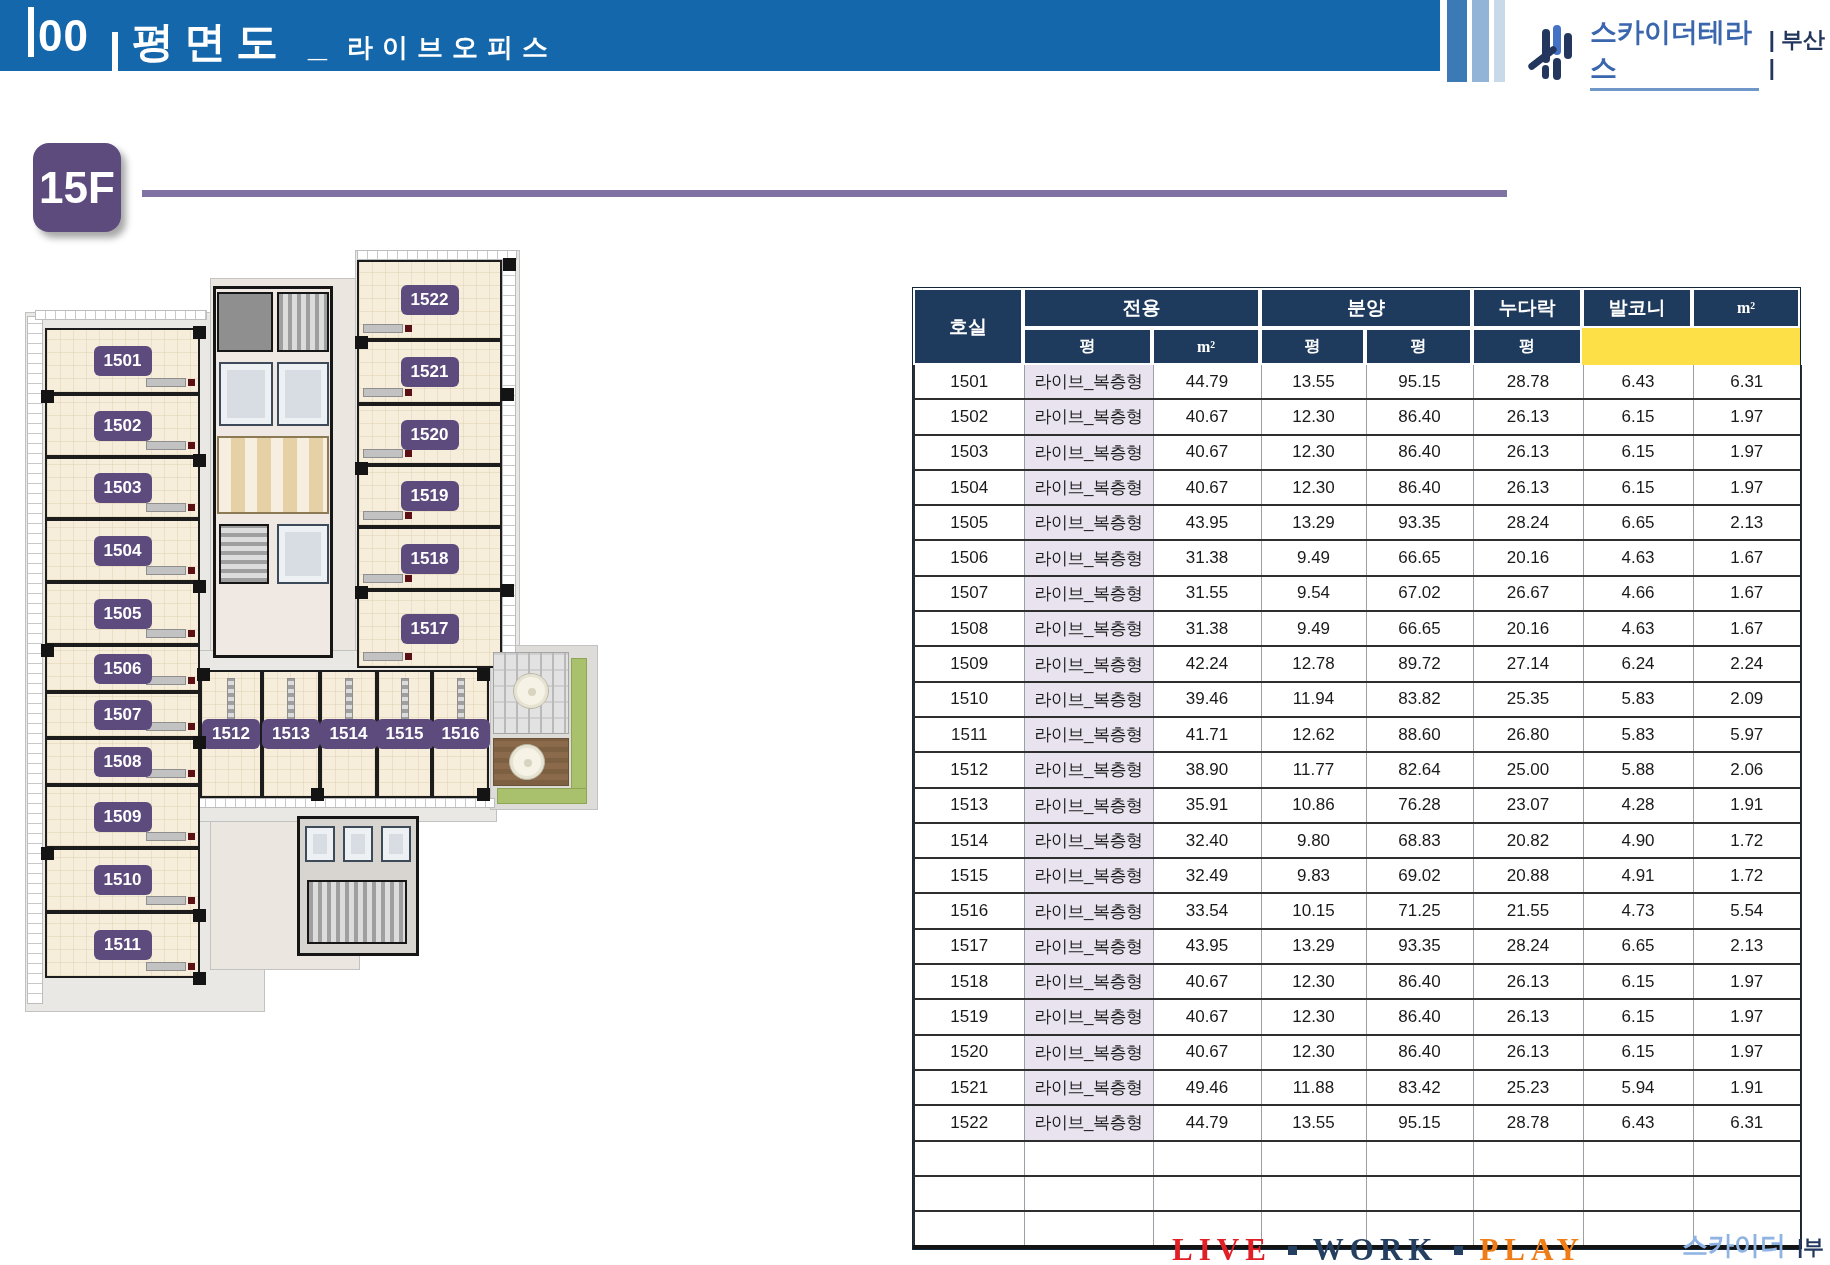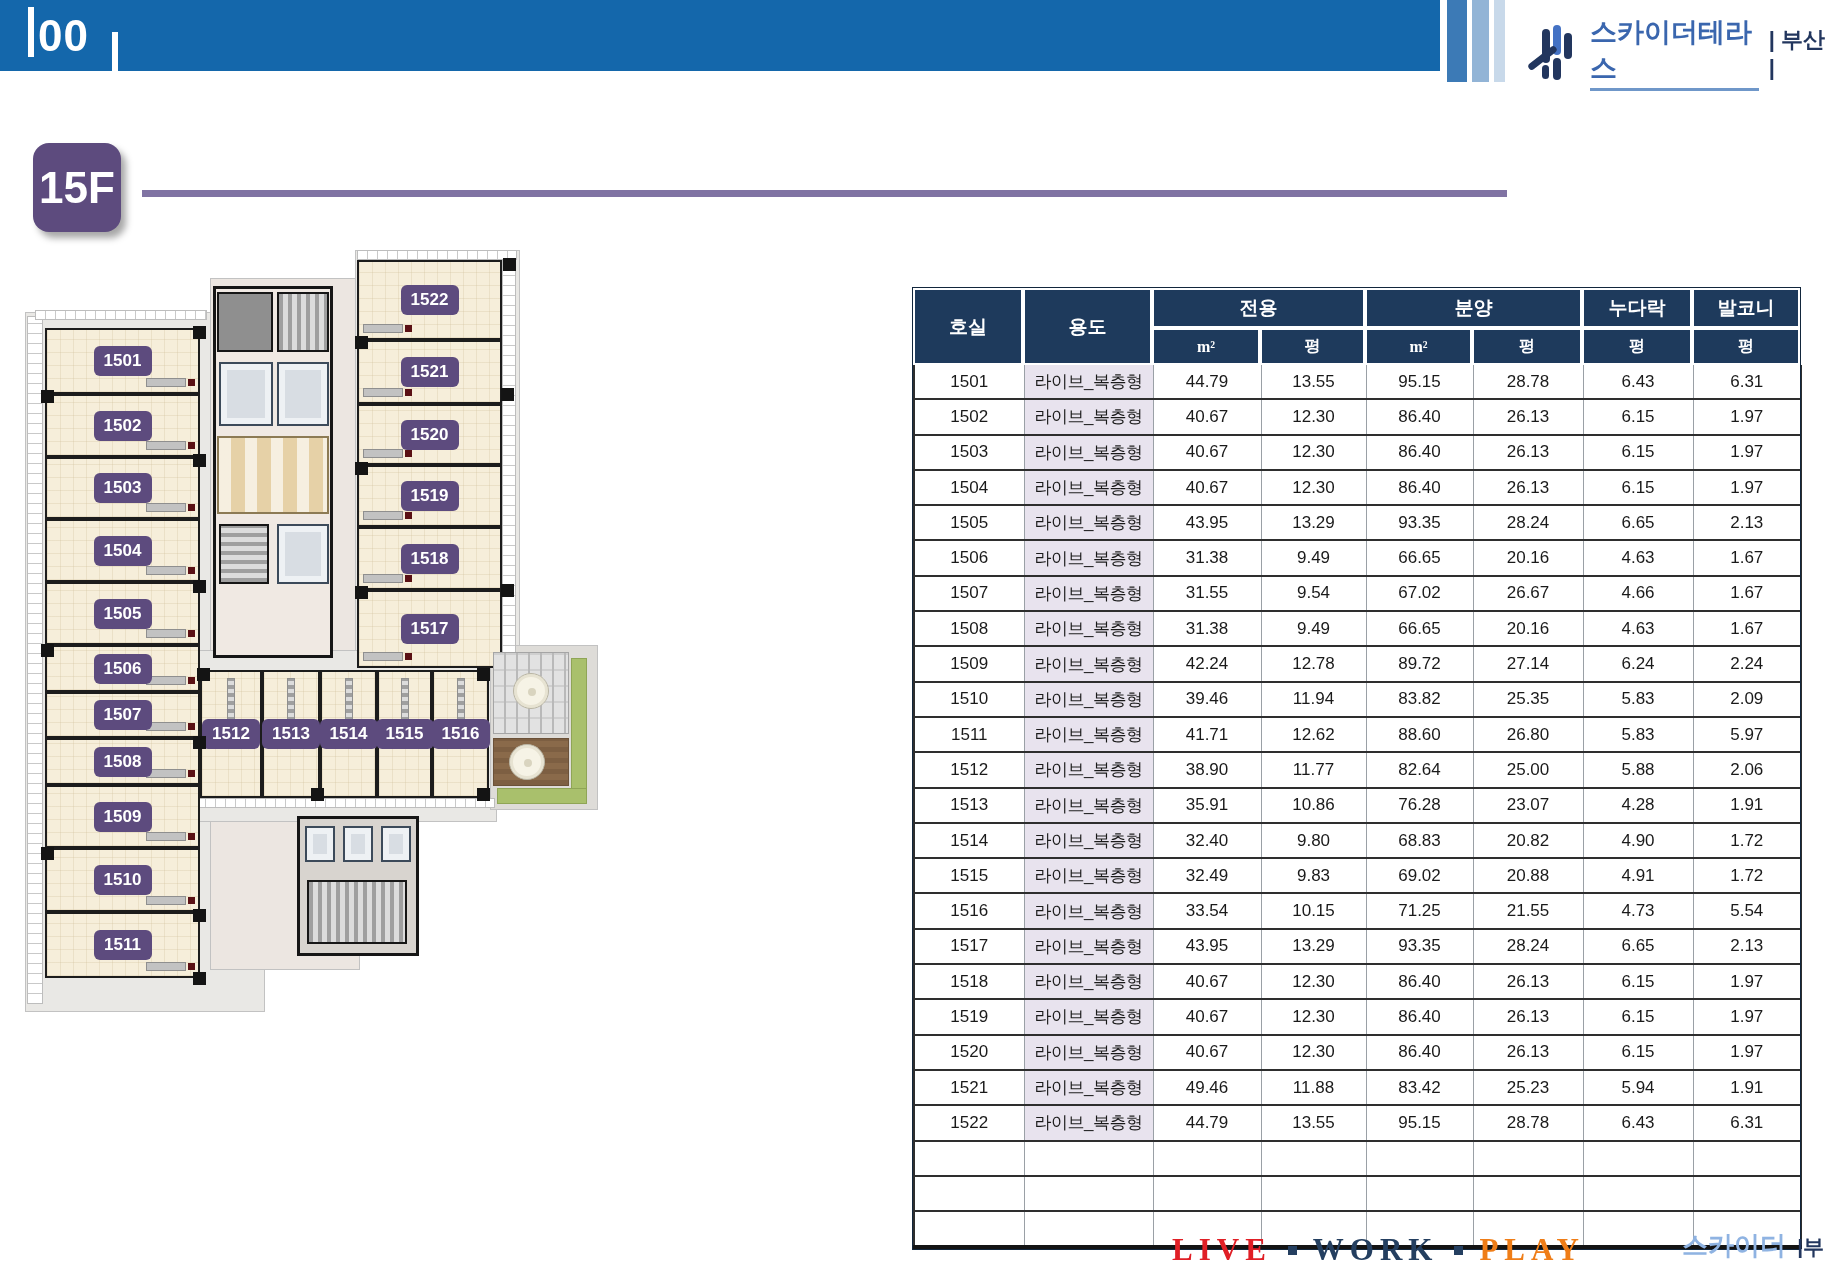--- a/index.html
+++ b/index.html
@@ -95,20 +95,25 @@
 </style>
 </head>
 <body>
 
 <div class="page">
 
   <div class="top-bar">
     <div class="idx-tick"></div>
     <div class="idx-num">00</div>
     <div class="idx-bracket"></div>
+    <div class="title-row">
+      <span class="title-main">평면도</span>
+      <span class="title-sep">_</span>
+      <span class="title-sub">라이브오피스</span>
+    </div>
   </div>
   <div class="stripe s1"></div>
   <div class="stripe s2"></div>
   <div class="stripe s3"></div>
 
   <div class="brand">
     <span>
       <svg width="52" height="56" viewBox="0 0 52 56">
         <rect x="14" y="4" width="8" height="34" rx="4" fill="#22365e"></rect>
         <rect x="25" y="0" width="8" height="30" rx="4" fill="#4472c4"></rect>
@@ -255,21 +260,20 @@
       <div class="colsq" style="left: 476px; top: 334px; width: 13px; height: 13px;"></div>
       <div class="colsq" style="left: 172px; top: 418px; width: 13px; height: 13px;"></div>
       <div class="colsq" style="left: 286px; top: 538px; width: 13px; height: 13px;"></div>
       <div class="colsq" style="left: 452px; top: 418px; width: 13px; height: 13px;"></div>
       <div class="colsq" style="left: 452px; top: 538px; width: 13px; height: 13px;"></div>
     </div>
 
   <div class="table-wrap">
     <div class="thead">
       <div class="hcell big span2r">호실</div>
-      <div class="hcell big span2r">용도</div>
       <div class="hcell big span2c">전용</div>
       <div class="hcell big span2c">분양</div>
       <div class="hcell big">누다락</div>
       <div class="hcell big">발코니</div>
       <div class="hcell small">m²</div>
       <div class="hcell small">평</div>
       <div class="hcell small">m²</div>
       <div class="hcell small">평</div>
       <div class="hcell small">평</div>
       <div class="hcell small">평</div>

